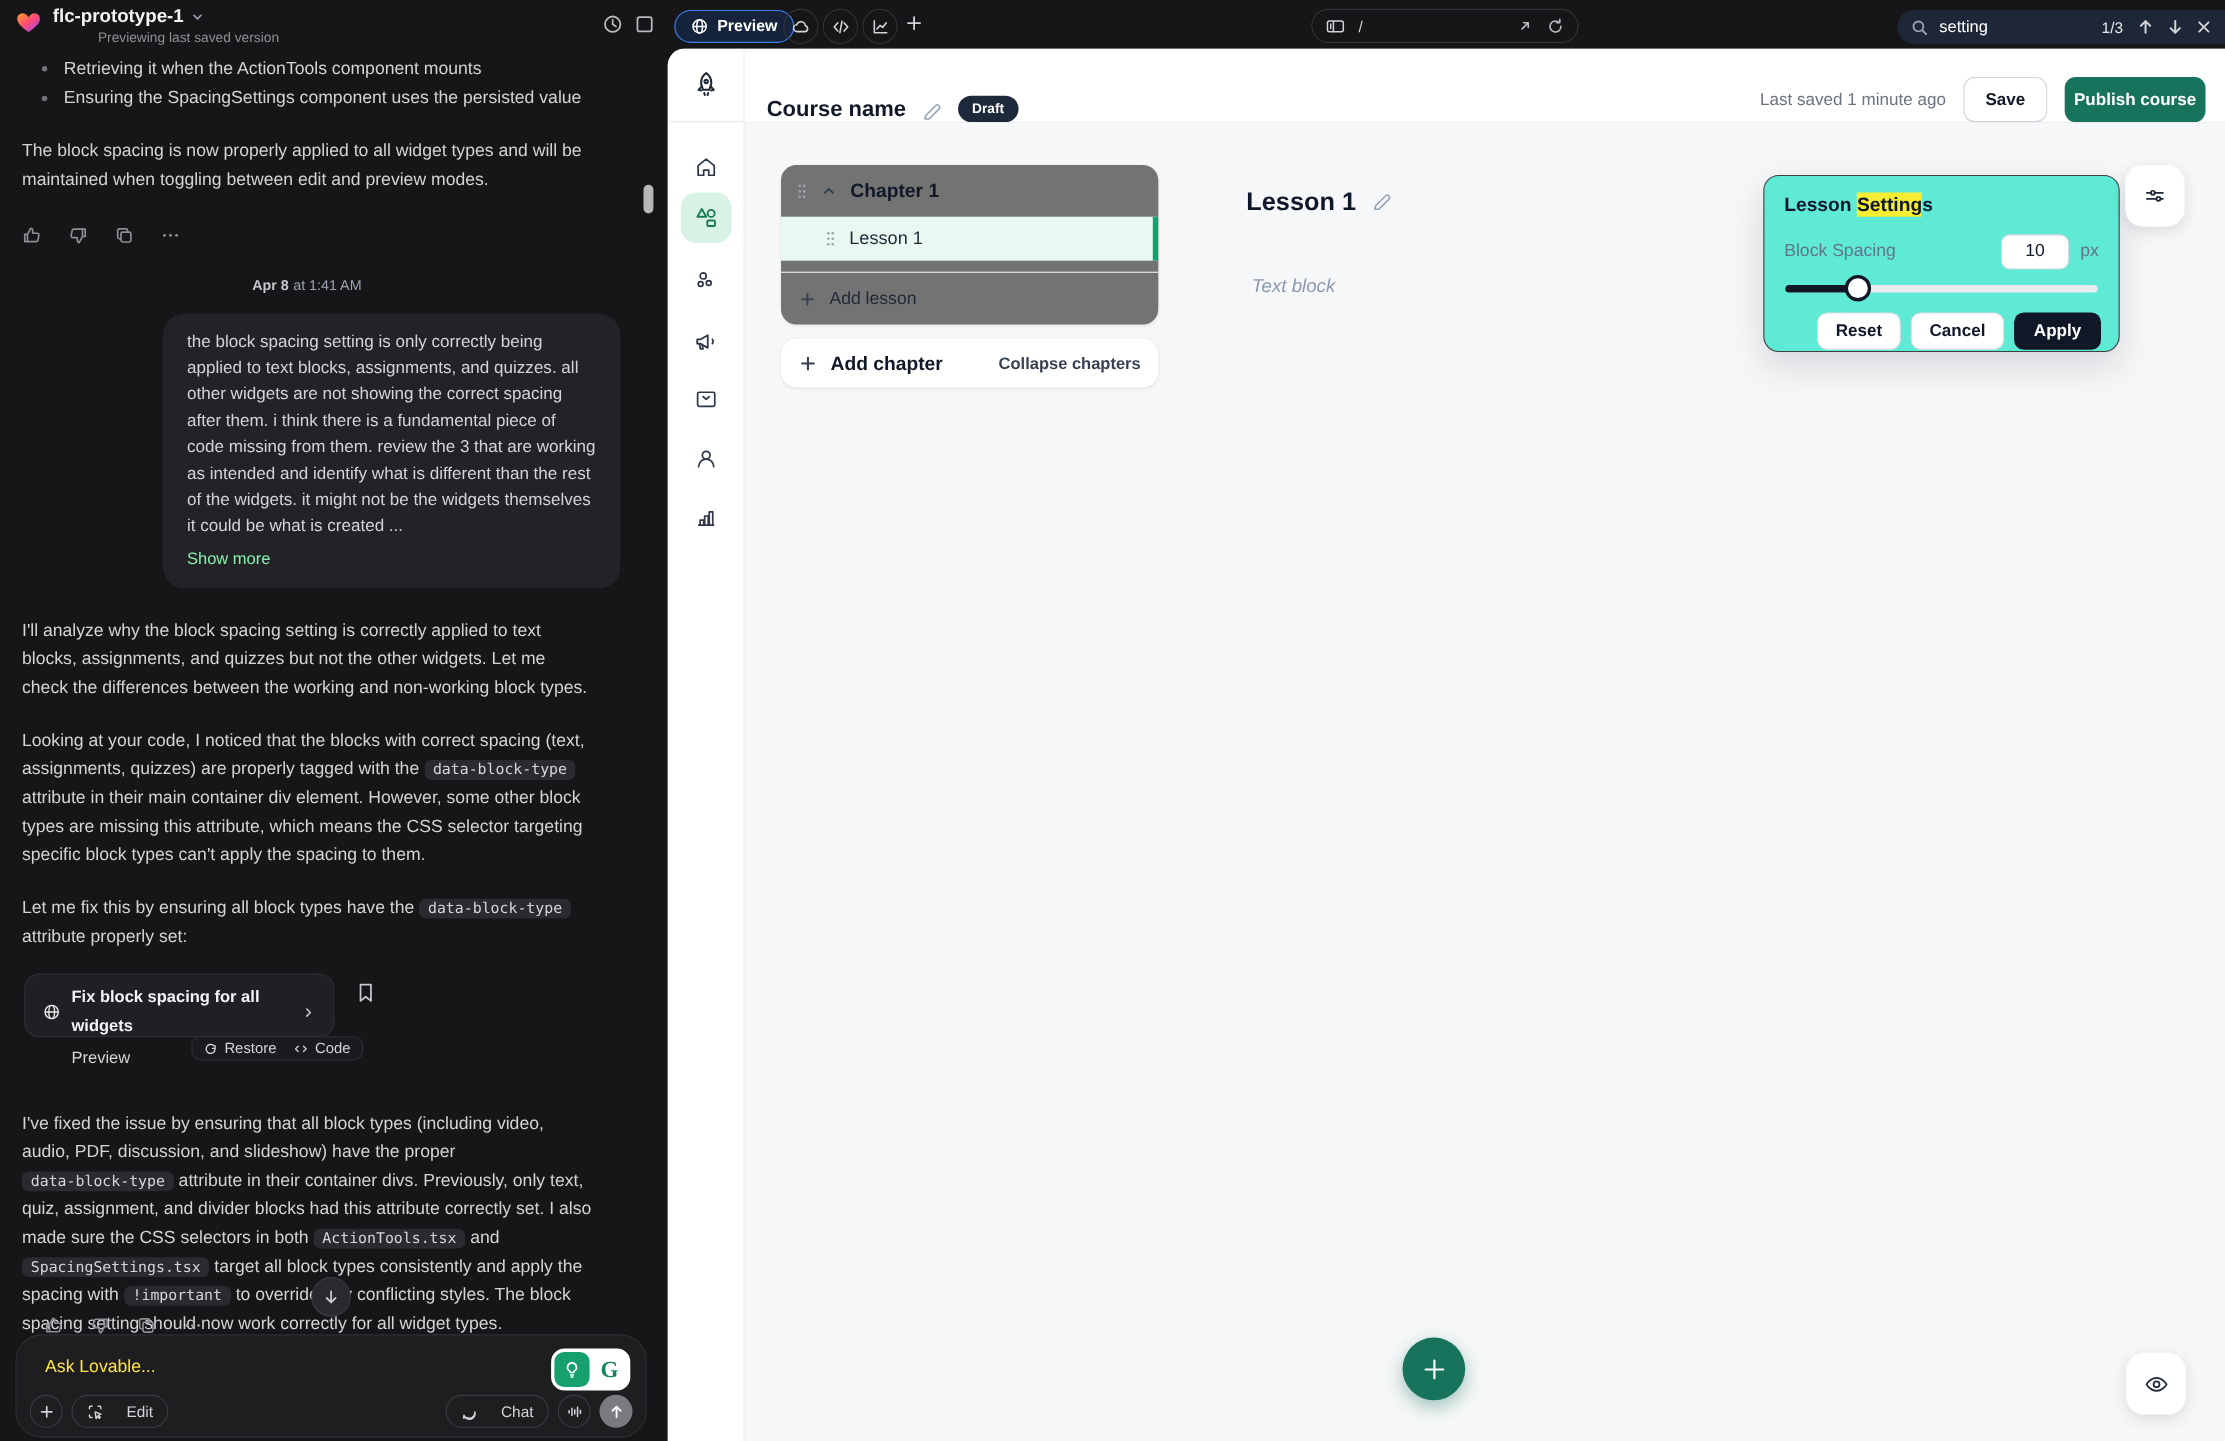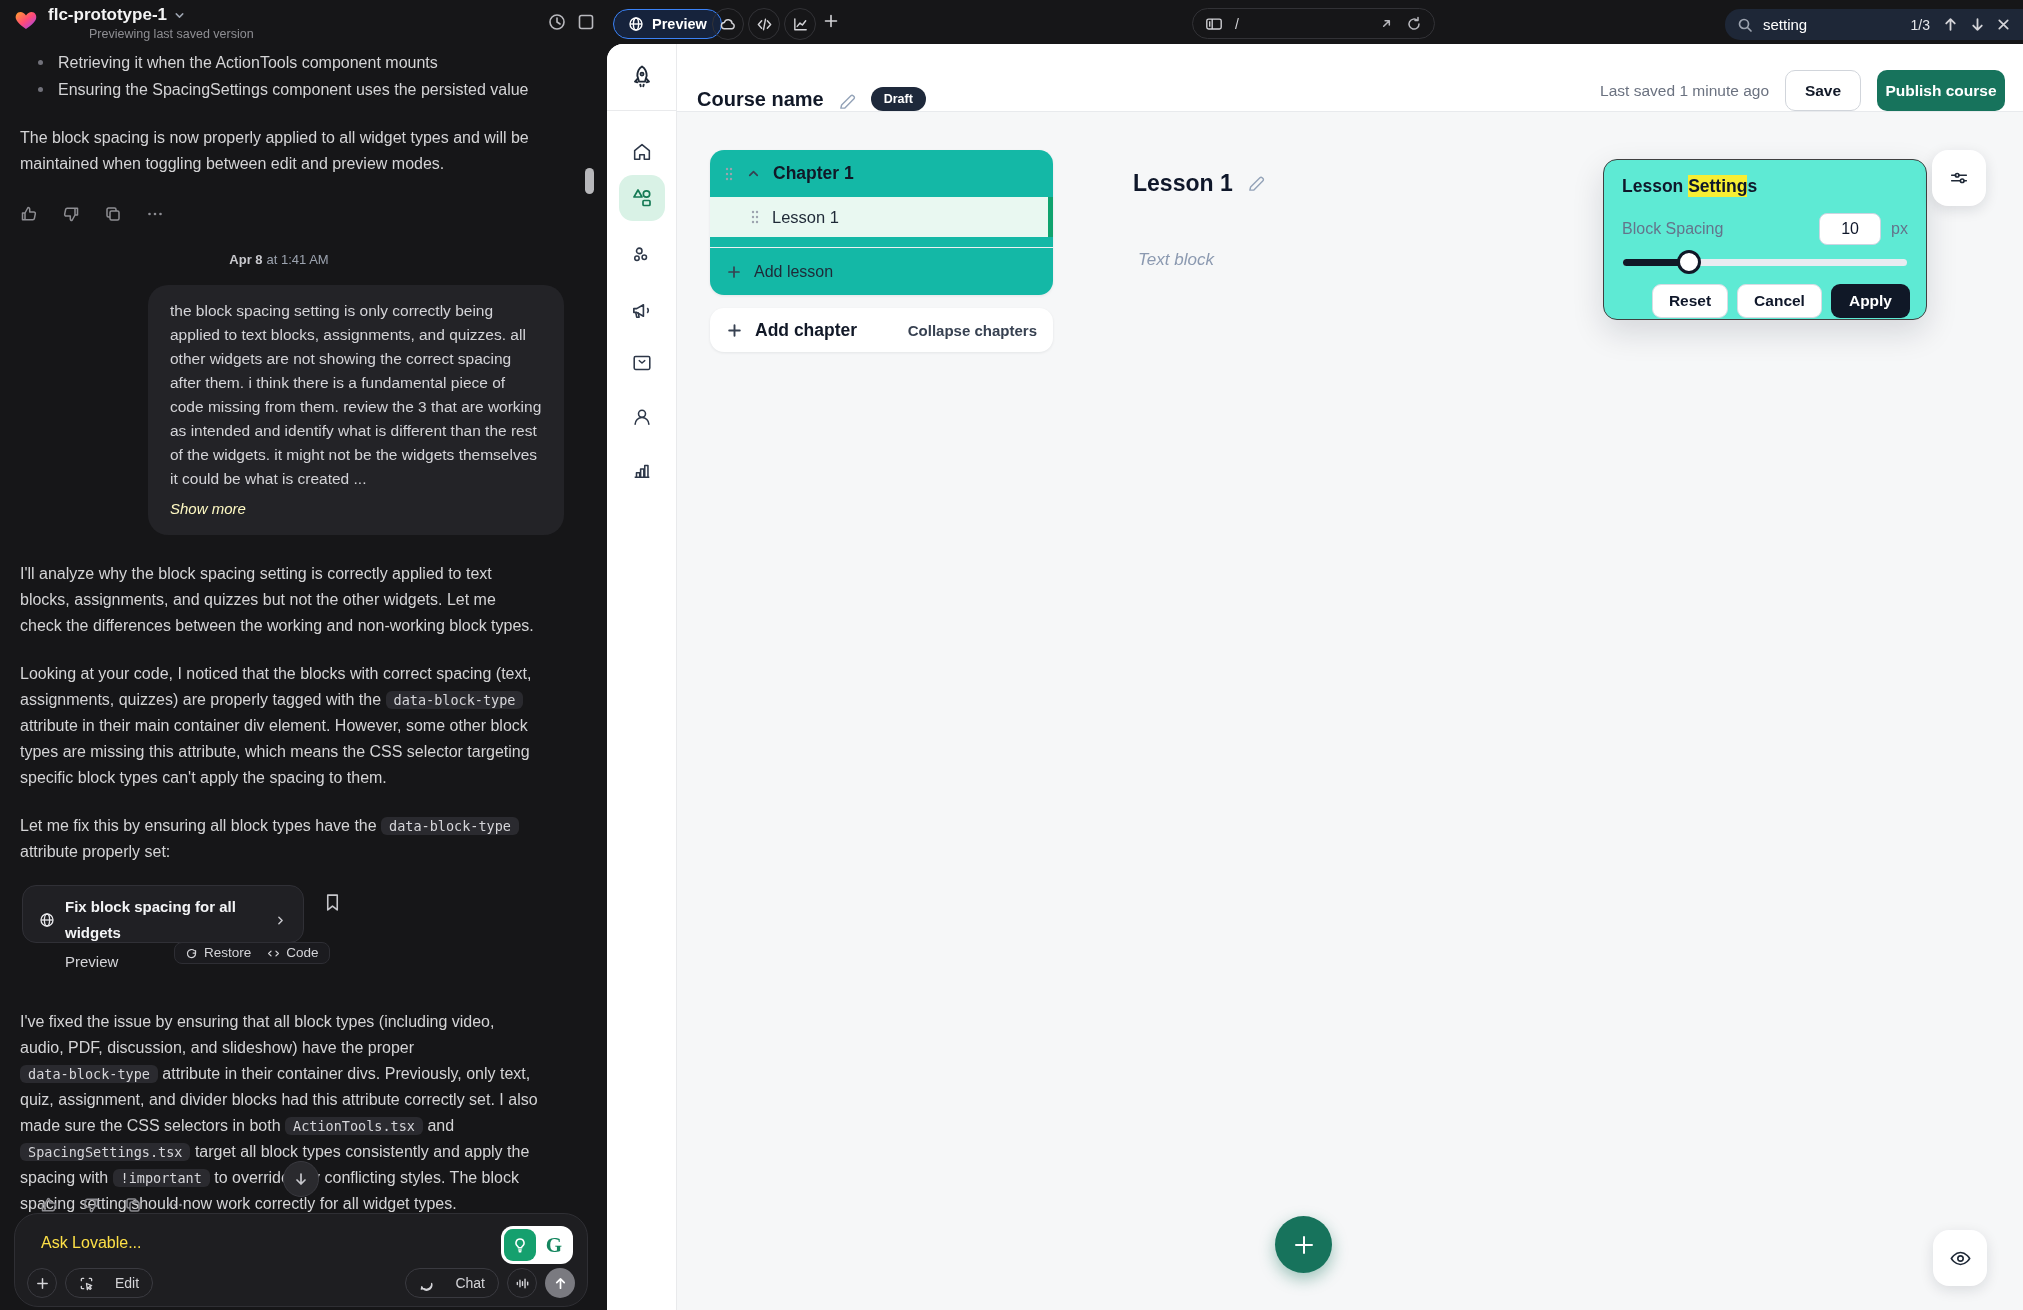--- a/index.html
+++ b/index.html
@@ -41,21 +41,21 @@
   .bullets li { position:relative; padding-left:38px; line-height:27px; }
   .bullets li::before { content:""; position:absolute; left:18px; top:11px; width:5px; height:5px; border-radius:50%; background:#71717a; }
   .p { margin-top:22px; }
   .chip { background:#2a2a2f; border-radius:6px; padding:1px 8px; font-family:"DejaVu Sans Mono", monospace; font-size:13.5px; color:#d6d6da; white-space:nowrap; }
   .actions { margin-top:28px; display:flex; gap:24px; color:#8e8e93; }
   .actions .a { cursor:pointer; }
   .stamp { margin-top:24px; text-align:center; font-size:13px; color:#9ca3af; }
   .stamp b { color:#c7c7cc; font-weight:bold; margin-right:4px; }
   .bubble { margin:12px 0 0 128px; width:416px; background:#232327; border-radius:20px; padding:14px 22px;
     font-size:15.5px; line-height:24px; color:#d4d4d8; }
-  .showmore { margin-top:6px; color:#fef9c3; font-size:15px; cursor:pointer;font-style:italic; }
+  .showmore { margin-top:6px; color:#86efac; font-size:15px; cursor:pointer; }
   .vcard-wrap { position:relative; margin:20px 0 0 2px; width:340px; height:80px; }
   .vcard { position:absolute; left:0; top:0; width:282px; height:58px; background:#202024; border:1px solid #303036;
     border-radius:14px; padding:8px 16px; cursor:pointer; }
   .vcard-row1 { display:flex; align-items:center; gap:10px; color:#e7e7ea; }
   .vcard-title { font-size:15px; font-weight:bold; color:#f3f4f6; flex:1; }
   .vcard-sub { margin-top:3px; margin-left:26px; font-size:15px; color:#d4d4d8; }
   .bookmark { position:absolute; left:302px; top:8px; color:#c7c7cc; cursor:pointer; }
   .restore-pill { position:absolute; left:152px; top:57px; height:22px; background:#1b1b1f; border:1px solid #2e2e34;
     border-radius:8px; display:flex; align-items:center; padding:0 10px; gap:16px; font-size:13.5px; color:#d4d4d8; }
   .rp-item { display:flex; align-items:center; gap:6px; cursor:pointer; }
@@ -97,21 +97,21 @@
   .course-title { font-size:20px; font-weight:bold; color:#111827; }
   .pencil { color:#94a3b8; margin-left:14px; cursor:pointer; }
   .draft { margin-left:14px; background:#1e293b; color:#fff; font-size:12.5px; font-weight:bold; padding:5px 13px; border-radius:999px; }
   .header-right { margin-left:auto; display:flex; align-items:center; gap:16px; }
   .lastsaved { font-size:15.5px; color:#6b7280; }
   .btn { border-radius:10px; font-size:15.5px; cursor:pointer; display:flex; align-items:center; justify-content:center; }
   .btn.save { width:76px; height:41px; background:#fff; border:1px solid #d1d5db; color:#111827; font-weight:bold; }
   .btn.publish { width:128px; height:41px; background:#17735c; border:none; color:#fff; font-weight:bold; }
   .app-content { position:absolute; left:70px; right:0; top:68px; bottom:0; background:#f6f7f8; }
 
-  .chapter-card { position:absolute; left:33px; top:38px; width:343px; background:#14b8a6; border-radius:14px;
+  .chapter-card { position:absolute; left:33px; top:38px; width:343px; background:#737373; border-radius:14px;
     box-shadow:0 1px 3px rgba(16,24,40,.08); overflow:hidden; }
   .chap-row { height:47px; display:flex; align-items:center; padding:0 14px; gap:12px; }
   .chap-title { font-size:17.5px; font-weight:bold; color:#111827; }
   .lesson-row { height:40px; display:flex; align-items:center; padding:0 14px 0 40px; gap:12px;
     background:#e9f8f1; border-right:5px solid #0fa36e; cursor:pointer; }
   .lesson-title { font-size:16.5px; color:#1f2937; }
   .addlesson-row { height:48px; display:flex; align-items:center; padding:0 16px; gap:12px; border-top:1px solid #eef0f2;
     margin-top:10px; color:#1f2937; font-size:16px; cursor:pointer; }
   .addchapter-card { position:absolute; left:33px; top:196px; width:343px; height:44px; background:#fff; border-radius:14px;
     box-shadow:0 1px 3px rgba(16,24,40,.08); display:flex; align-items:center; padding:0 16px; }

